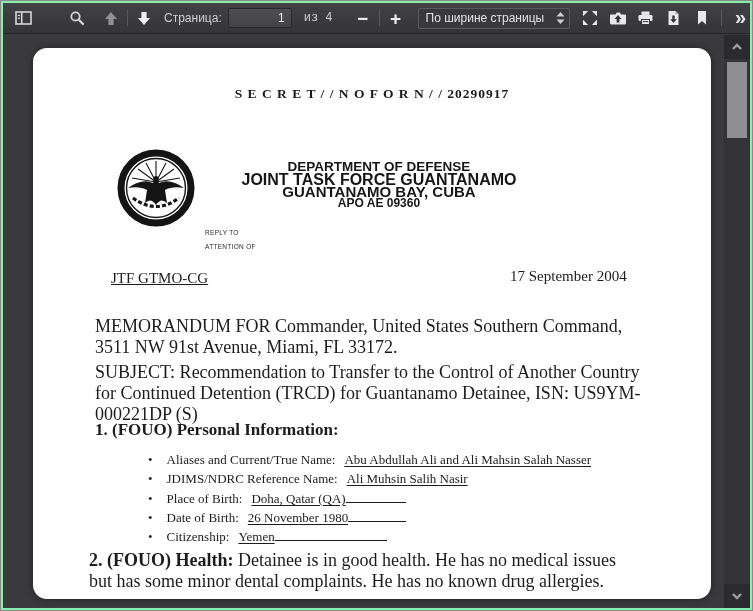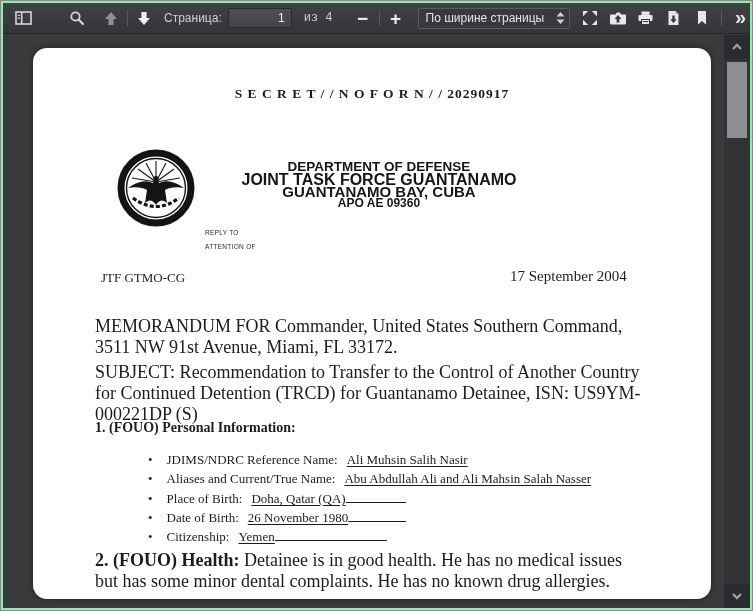--- a/index.html
+++ b/index.html
@@ -61,34 +61,34 @@
     font-weight:bold;font-size:13.5px;letter-spacing:1px;}
   #seal{left:83px;top:100px;width:80px;height:80px;}
   #letterhead{left:176px;top:111px;width:340px;text-align:center;
     font-family:"Liberation Sans",sans-serif;font-weight:bold;color:#161616;}
   #lh1{font-size:13.5px;line-height:15px;}
   #lh2{font-size:16px;line-height:12px;}
   #lh3{font-size:15px;line-height:12px;}
   #lh4{font-size:12px;line-height:11px;}
   .tiny-label{left:172px;font-family:"Liberation Sans",sans-serif;font-size:6.5px;
     letter-spacing:.3px;color:#2a2a2a;}
-  #office-symbol{left:68px;top:222px;font-size:13px;}
+  #office-symbol{left:78px;top:222px;font-size:15px;text-decoration:underline;}
   #doc-date{left:477px;top:220px;font-size:15px;}
   .para{font-size:18px;line-height:21px;}
   #memo-for{left:62px;top:268px;width:550px;}
   #subject{left:62px;top:314px;width:550px;}
-  #sec1-head{left:62px;top:372px;font-size:14px;font-weight:bold;}
+  #sec1-head{left:62px;top:372px;font-size:17px;font-weight:bold;}
   #bullets{left:115px;top:404px;width:540px;font-size:13px;}
   .bullet-row{display:flex;align-items:baseline;height:19px;white-space:nowrap;}
   .bullet-row::before{content:"\2022";margin-right:14px;font-size:13px;}
   .b-label{margin-right:9px;}
   .b-value{text-decoration:underline;text-underline-offset:2px;}
   .ext{display:inline-block;height:13px;border-bottom:1px solid #1c1c1c;}
   #ext-pob{width:60px;} #ext-dob{width:58px;} #ext-cit{width:112px;}
-  #sec2{left:62px;top:502px;width:552px;}
+  #sec2{left:56px;top:502px;width:552px;}
   .bold{font-weight:bold;}
 
   svg{display:block;}
 </style>
 </head>
 <body>
 
 <div id="app">
 <div id="viewer">
 
@@ -224,26 +224,26 @@
       <div class="abs" id="doc-date">17 September 2004</div>
 
       <div class="abs para" id="memo-for">MEMORANDUM FOR Commander, United States Southern Command, 3511 NW 91st Avenue, Miami, FL 33172.</div>
 
       <div class="abs para" id="subject">SUBJECT:  Recommendation to Transfer to the Control of Another Country for Continued Detention (TRCD) for Guantanamo Detainee, ISN: US9YM-000221DP (S)</div>
 
       <div class="abs" id="sec1-head">1.  (FOUO) Personal Information:</div>
 
       <div class="abs" id="bullets">
         <div class="bullet-row">
+          <span class="b-label">Aliases and Current/True Name:</span>
+          <span class="b-value">Abu Abdullah Ali and Ali Mahsin Salah Nasser</span>
+        </div>
+        <div class="bullet-row">
           <span class="b-label">JDIMS/NDRC Reference Name:</span>
           <span class="b-value">Ali Muhsin Salih Nasir</span>
-        </div>
-        <div class="bullet-row">
-          <span class="b-label">Aliases and Current/True Name:</span>
-          <span class="b-value">Abu Abdullah Ali and Ali Mahsin Salah Nasser</span>
         </div>
         <div class="bullet-row">
           <span class="b-label">Place of Birth:</span>
           <span class="b-value">Doha, Qatar (QA)</span>
           <span class="ext" id="ext-pob"></span>
         </div>
         <div class="bullet-row">
           <span class="b-label">Date of Birth:</span>
           <span class="b-value">26 November 1980</span>
           <span class="ext" id="ext-dob"></span>

